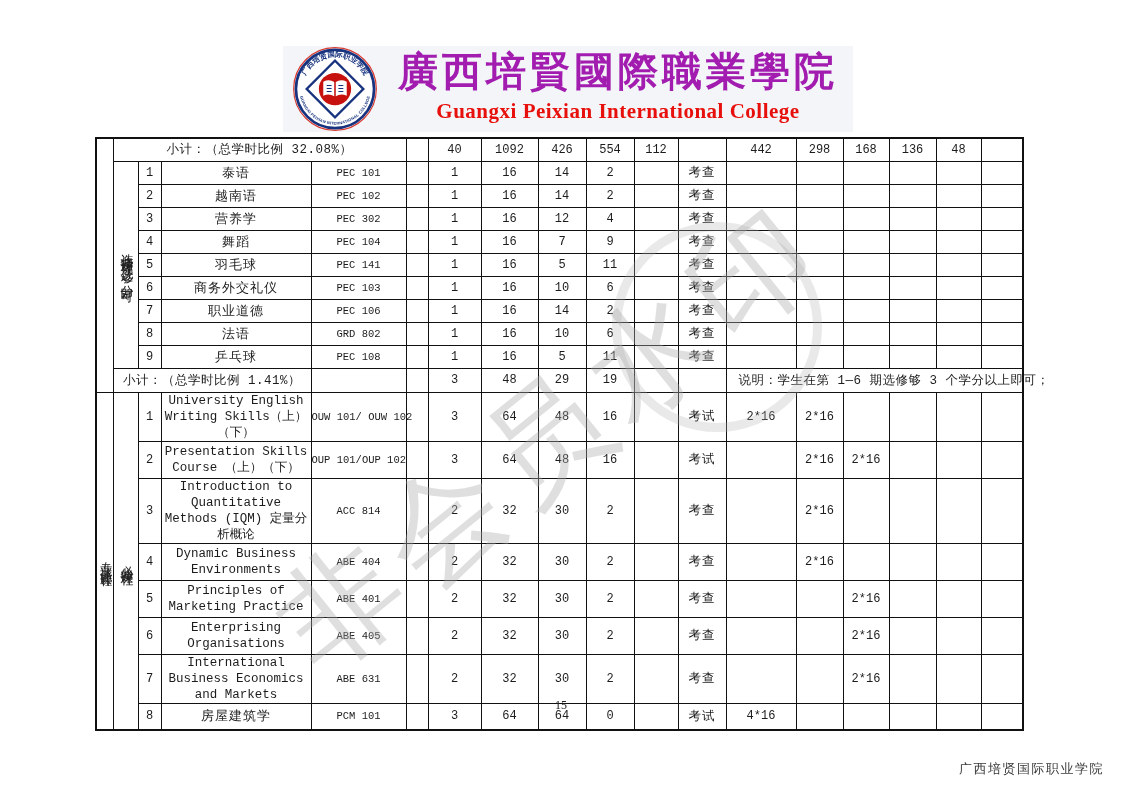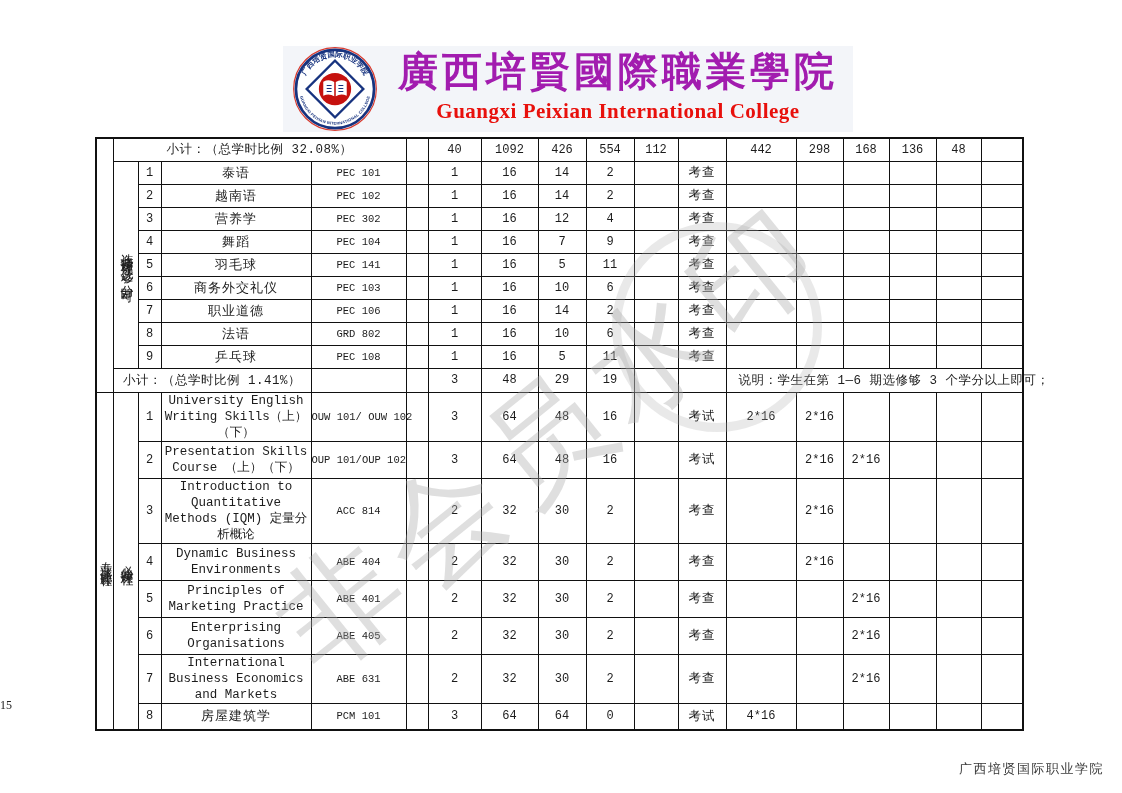--- a/index.html
+++ b/index.html
@@ -57,21 +57,21 @@
     letter-spacing:0.5px;white-space:nowrap;
   }
   #curriculum-table td.exam{font-size:12.5px;letter-spacing:1px;}
   #curriculum-table td.cat-vert{
     writing-mode:vertical-rl;text-orientation:mixed;
     font-size:13px;letter-spacing:3px;padding:2px 0;
   }
   #curriculum-table td.cat-narrow{font-size:12px;letter-spacing:3px;}
   
   .page-number{
-    position:absolute;left:0;top:698px;width:1122px;
+    position:absolute;left:0;top:698px;width:1122px;text-align:center;
     font-size:12px;color:#222;font-family:"Liberation Serif",serif;
   }
   .footer-school{
     position:absolute;right:18px;top:760px;font-size:13px;color:#3a3a3a;
     letter-spacing:1.5px;
   }
 </style>
 </head>
 <body>
 

